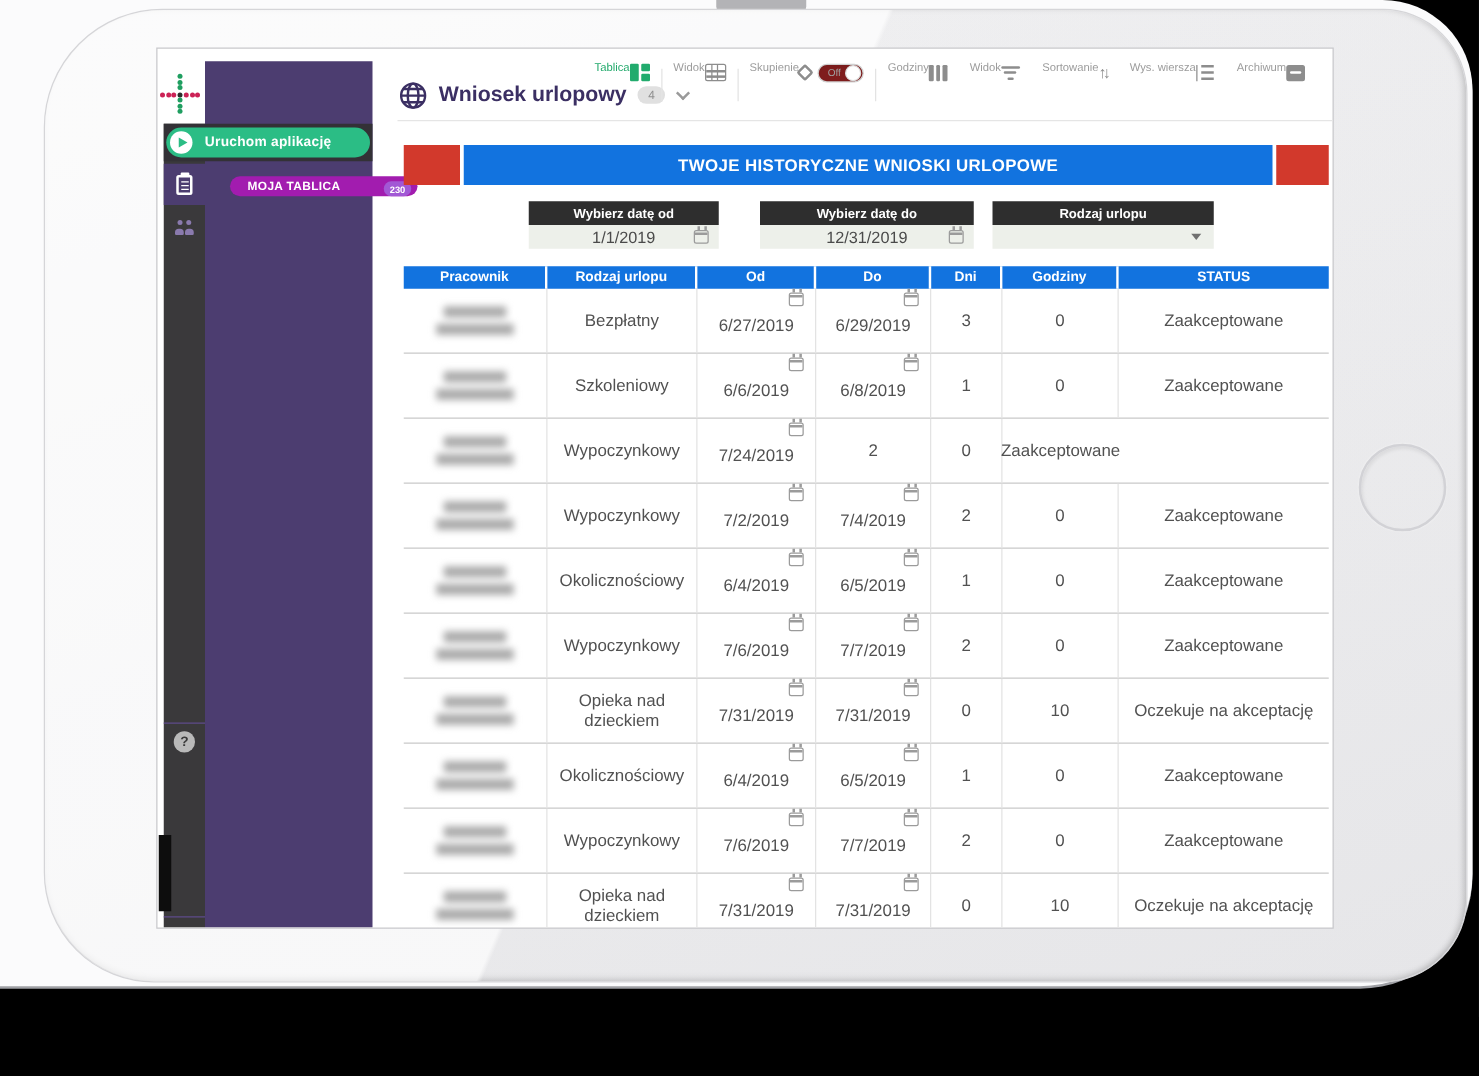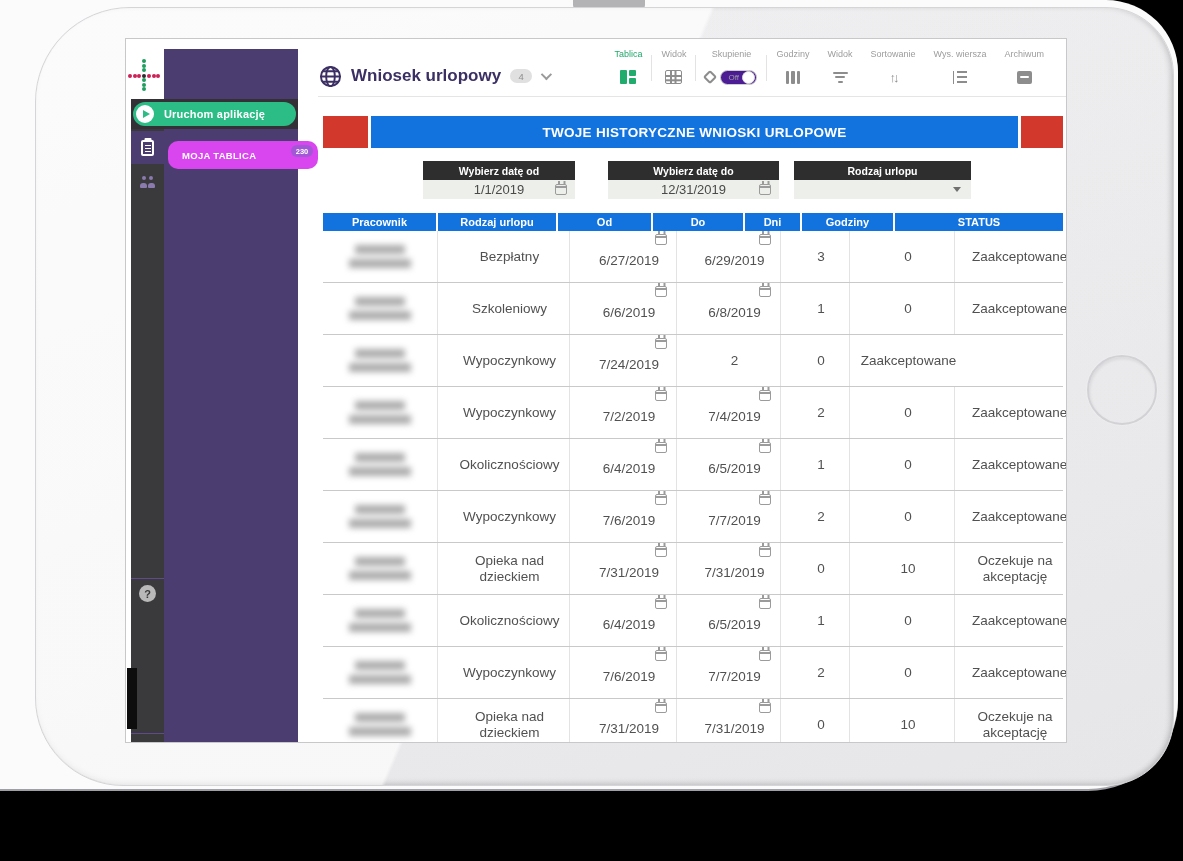--- a/index.html
+++ b/index.html
@@ -34,22 +34,22 @@
   .play-tri { width:0; height:0; border-left:7px solid #2bbd85; border-top:4.5px solid transparent;
              border-bottom:4.5px solid transparent; margin-left:2px; }
   .rail { position:absolute; left:5px; top:60px; width:33px; height:643px; background:#3a393b; }
   .rail-item { position:absolute; left:0; width:33px; height:33px; display:flex; align-items:center; justify-content:center; cursor:pointer; }
   .rail-item.active { background:#4c3d70; }
   .rail-sep { position:absolute; left:0; width:33px; height:1px; background:#5e4b8b; }
   .rail-help { position:absolute; left:8px; width:17px; height:17px; border-radius:50%; background:#b9b9b9;
              color:#3a3a3a; font-size:11px; font-weight:bold; display:flex; align-items:center; justify-content:center; cursor:pointer; }
   .black-tab { position:absolute; left:1px; top:629px; width:10px; height:61px; background:#0d0d0d; z-index:5; }
 
-  .board-pill { position:absolute; left:4px; top:92px; width:150px; height:28px; border-radius:10px;
-             background:#d946ef; display:flex; align-items:center; cursor:pointer; }
+  .board-pill { position:absolute; left:20px; top:92px; width:150px; height:16px; border-radius:10px;
+             background:#a21caf; display:flex; align-items:center; cursor:pointer; }
   .board-pill .label { color:#fff; font-size:9.5px; font-weight:bold; letter-spacing:.3px; margin-left:14px; }
   .board-badge { position:absolute; right:5px; top:4px; min-width:22px; height:12px; border-radius:6px;
              background:#a258d5; color:#fff; font-size:7.5px; font-weight:bold;
              display:flex; align-items:center; justify-content:center; padding:0 3px;text-align:center; }
 
   
   .ic-clipboard { width:13px; height:16px; border:2px solid #fff; border-radius:2px; position:relative; }
   .ic-clipboard::before { content:""; position:absolute; top:-3.5px; left:50%; transform:translateX(-50%);
              width:7px; height:3px; background:#fff; border-radius:1px; }
   .ic-clipboard::after { content:""; position:absolute; top:3px; left:1.5px; width:6px; height:1.5px; background:#fff;
@@ -64,35 +64,35 @@
   .app-header { position:absolute; left:193px; top:22px; height:30px; display:flex; align-items:center; gap:9px; }
   .app-title { font-size:17px; font-weight:bold; color:#3b2f63; white-space:nowrap; }
   .title-badge { min-width:22px; height:14px; border-radius:7px; background:#e0e0e0; color:#8f8f8f;
              font-size:9.5px; display:flex; align-items:center; justify-content:center; padding:0 5px; }
   .chev { width:8px; height:8px; border-right:2px solid #9a9a9a; border-bottom:2px solid #9a9a9a;
              transform:rotate(45deg) translateY(-2px); cursor:pointer; }
   .header-divider { position:absolute; left:192px; top:57px; width:748px; height:1px; background:#e5e5e5; }
 
   
   .toolbar { position:absolute; right:13px; top:10px; display:flex; align-items:flex-start; }
-  .tool-group { display:flex; flex-direction:column; align-items:center; padding:0 9px; cursor:pointer; }
+  .tool-group { display:flex; flex-direction:row; padding:0 9px; cursor:pointer; }
   .tool-label { font-size:9px; color:#9c9c9c; white-space:nowrap; margin-bottom:9px; }
   .tool-label.active { color:#21a96b; }
   .tool-iconrow { height:18px; display:flex; align-items:center; gap:5px; }
   .tb-sep { width:1px; height:26px; background:#e3e3e3; margin-top:6px; }
 
   .ic-kanban { position:relative; width:16px; height:16px; }
   .ic-kanban::before { content:""; position:absolute; left:0; top:1px; width:7px; height:14px; background:#21ab6d; border-radius:1px; }
   .ic-kanban::after { content:""; position:absolute; right:0; top:1px; width:7px; height:6px; background:#21ab6d; border-radius:1px;
              box-shadow:0 8px 0 #21ab6d; }
   .ic-grid { position:relative; width:17px; height:14px; border:1.7px solid #8d8d8d; border-radius:2px; }
   .ic-grid::before { content:""; position:absolute; left:0; right:0; top:4.3px; height:1.5px; background:#8d8d8d; box-shadow:0 4.3px 0 #8d8d8d; }
   .ic-grid::after { content:""; position:absolute; top:0; bottom:0; left:4px; width:1.5px; background:#8d8d8d; box-shadow:4.5px 0 0 #8d8d8d; }
   .ic-focus-diamond { width:10px; height:10px; border:2px solid #8d8d8d; border-radius:2px; transform:rotate(45deg); }
-  .toggle { position:relative; width:37px; height:15px; border:1px solid #d0d0d0; border-radius:8px; background:#4c1d95;
+  .toggle { position:relative; width:37px; height:15px; border:1px solid #d0d0d0; border-radius:8px; background:#7f1d1d;
              box-shadow:inset 0 1px 2px rgba(0,0,0,.08); display:flex; align-items:center; cursor:pointer; }
   .toggle .t-label { font-size:8px; color:#a0a0a0; margin-left:7px; }
   .toggle i { position:absolute; right:1px; top:0.5px; width:13px; height:13px; border-radius:50%; background:#fff; border:1px solid #ddd; }
   .ic-columns { display:flex; gap:2px; }
   .ic-columns i { width:3.5px; height:13px; background:#8d8d8d; border-radius:1px; }
   .ic-filter { display:flex; flex-direction:column; align-items:center; gap:2.5px; }
   .ic-filter i { height:2px; background:#8d8d8d; border-radius:1px; }
   .ic-filter i:nth-child(1){width:15px;} .ic-filter i:nth-child(2){width:10px;} .ic-filter i:nth-child(3){width:5px;}
   .ic-sort-arrows::before { content:"↑↓"; font-size:13px; color:#8d8d8d; letter-spacing:-3px; }
   .ic-row-height { display:flex; align-items:center; gap:3px; }
@@ -126,21 +126,21 @@
   .ic-cal::after { content:""; position:absolute; left:0; right:0; top:1.2px; height:1.5px; background:#9b9b9b; }
   .filter-input .ic-cal { position:absolute; right:8px; top:4px; }
 
   
   .table { position:absolute; left:197px; top:174px; width:740px; }
   .thead, .tr { display:grid; grid-template-columns:115px 120px 95px 92px 57px 93px 1fr; }
   .thead { height:18px; }
   .th { background:#1273df; color:#fff; font-size:11px; font-weight:bold; display:flex; align-items:center; justify-content:center;
         border-right:2px solid #fff; }
   .th:last-child { border-right:none; }
-  .tr { height:52px; border-bottom:1px solid #c9c9c9;gap:12px; }
+  .tr { height:52px; border-bottom:1px solid #c9c9c9; }
   .td { position:relative; display:flex; align-items:center; justify-content:center; text-align:center;
         font-size:13.5px; color:#515151; border-right:1px solid #e3e3e3; padding:0 5px; line-height:1.15; }
   .td:last-child { border-right:none; }
   .td.date { padding-top:8px;justify-content:center; }
   .td.date .ic-cal { position:absolute; top:3px; right:9px; }
   .blur-name { display:flex; flex-direction:column; align-items:center; gap:5px; filter:blur(3px); }
   .blur-name i { display:block; height:9px; background:#ababab; border-radius:1px; }
   .blur-name i:nth-child(1){ width:50px; } .blur-name i:nth-child(2){ width:62px; }
 
   

